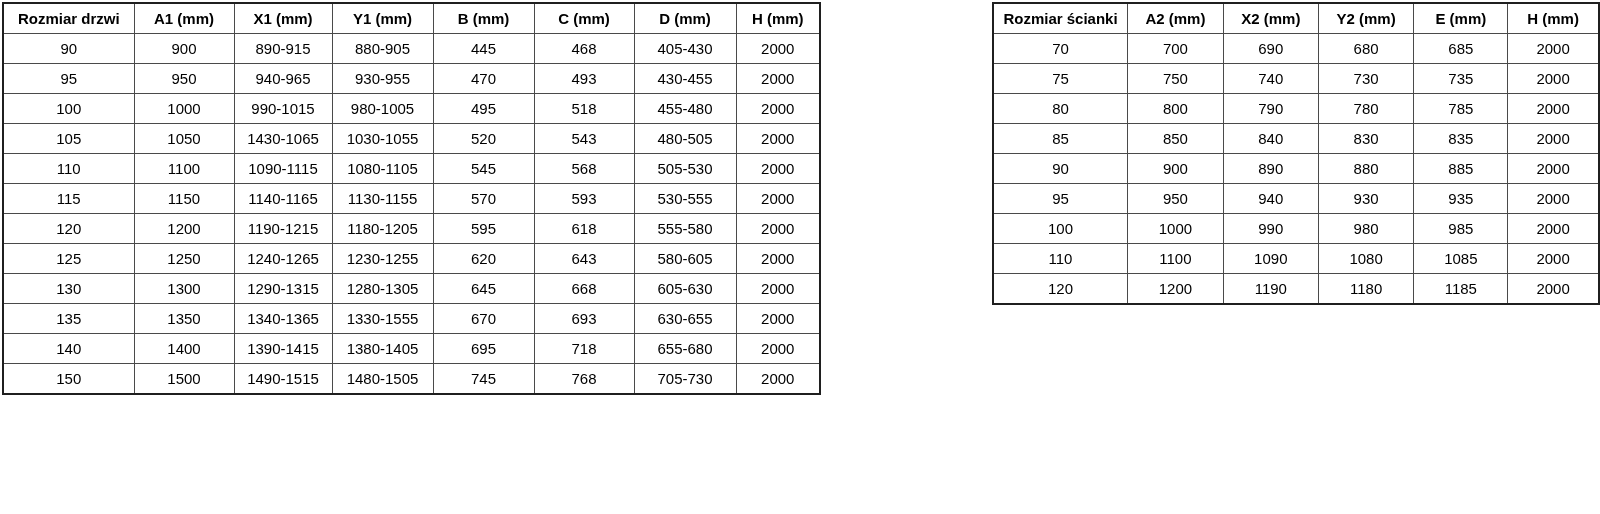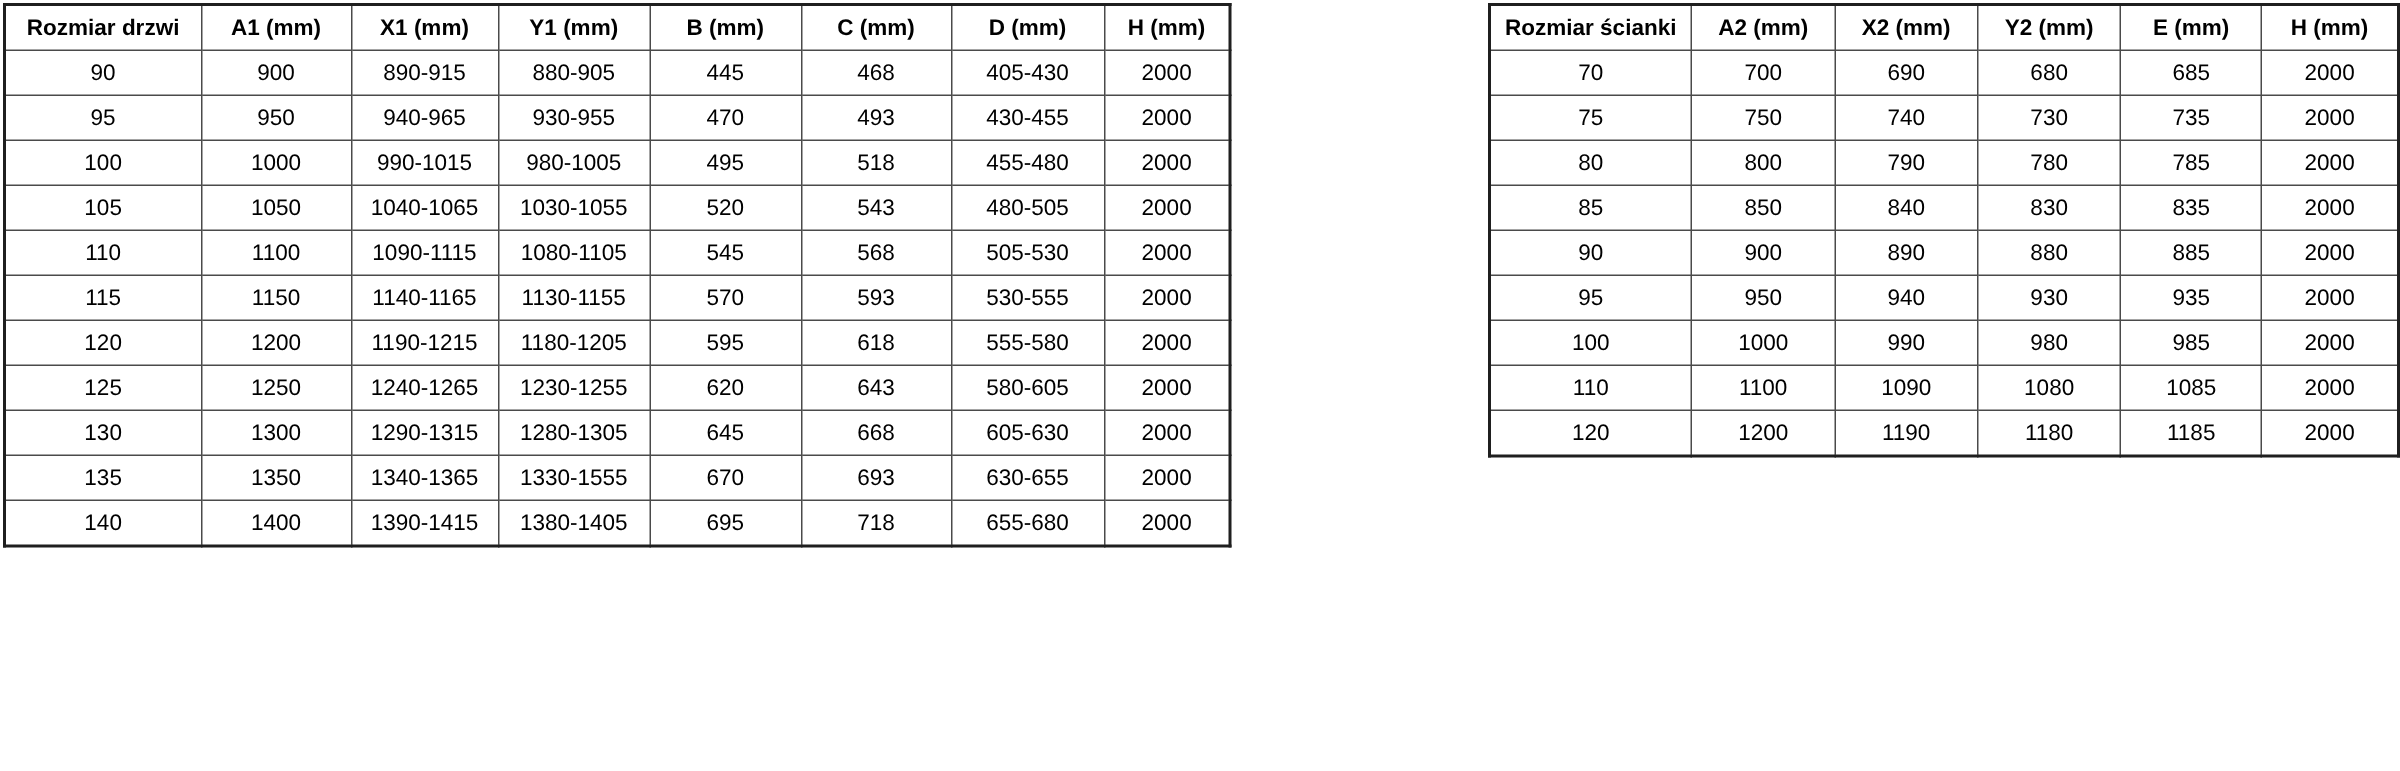--- a/index.html
+++ b/index.html
@@ -99,21 +99,21 @@
           <td>990-1015</td>
           <td>980-1005</td>
           <td>495</td>
           <td>518</td>
           <td>455-480</td>
           <td>2000</td>
         </tr>
         <tr>
           <td>105</td>
           <td>1050</td>
-          <td>1040-1065</td>
+          <td>1430-1065</td>
           <td>1030-1055</td>
           <td>520</td>
           <td>543</td>
           <td>480-505</td>
           <td>2000</td>
         </tr>
         <tr>
           <td>110</td>
           <td>1100</td>
           <td>1090-1115</td>
@@ -176,20 +176,30 @@
         <tr>
           <td>140</td>
           <td>1400</td>
           <td>1390-1415</td>
           <td>1380-1405</td>
           <td>695</td>
           <td>718</td>
           <td>655-680</td>
           <td>2000</td>
         </tr>
+        <tr>
+          <td>150</td>
+          <td>1500</td>
+          <td>1490-1515</td>
+          <td>1480-1505</td>
+          <td>745</td>
+          <td>768</td>
+          <td>705-730</td>
+          <td>2000</td>
+        </tr>
       </tbody>
     </table>
   <table class="spec-table wall">
       <colgroup>
         <col style="width: 137px;">
         <col style="width: 101px;">
         <col style="width: 100px;">
         <col style="width: 101px;">
         <col style="width: 100px;">
         <col style="width: 97px;">

